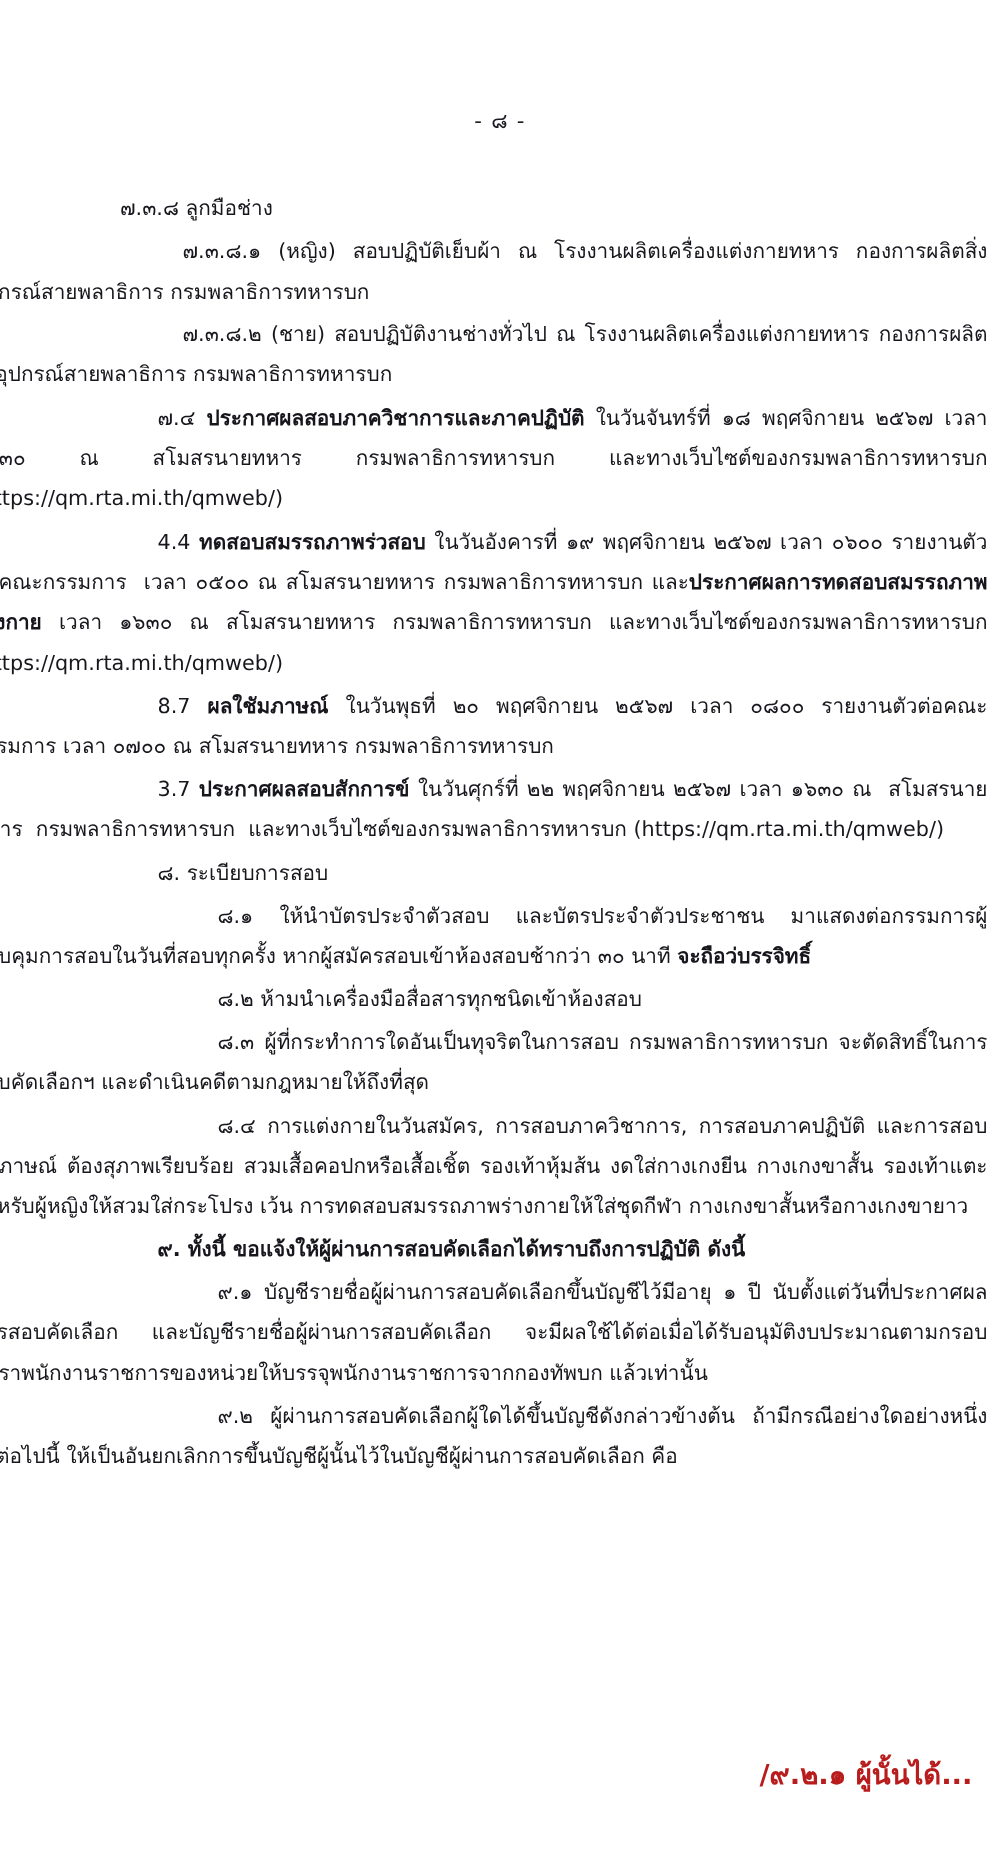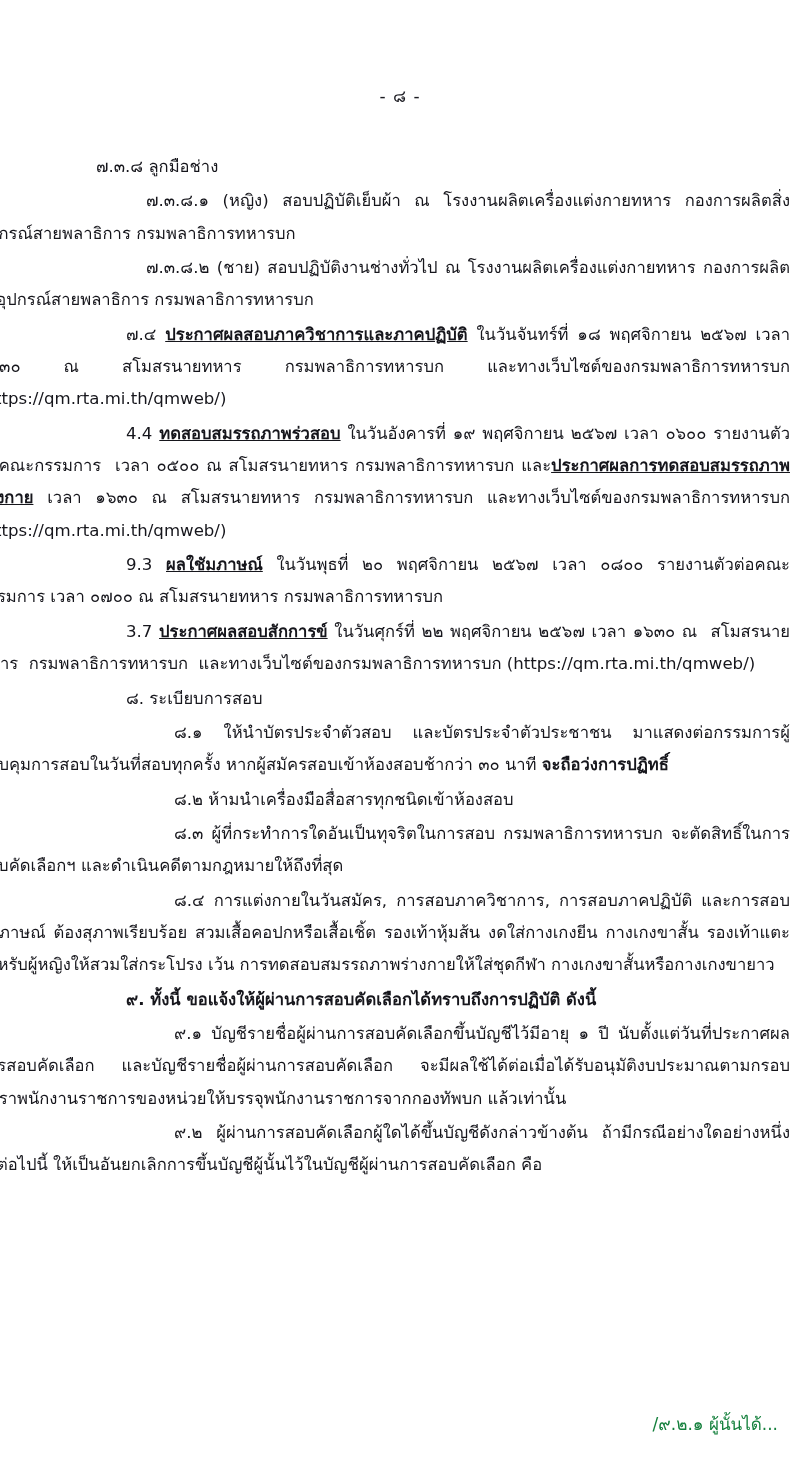--- a/index.html
+++ b/index.html
@@ -47,44 +47,45 @@
     position: relative;
     left: -22px;
     width: 812px;
   }
   .ind-1 { text-indent: 118px; }
   .ind-2 { text-indent: 168px; }
   .ind-3 { text-indent: 148px; }
   .ind-4 { text-indent: 196px; }
   b, .b { font-weight: bold; }
   .u { }
-  .bu { font-weight: bold; text-decoration: underline; }
+  .bu { font-weight: bold; }
   .footer-note {
     position: absolute;
     right: 22px;
     bottom: 128px;
-    font-size: 17px;
-    color: #15803d;
+    font-size: 22px;
+    color: #b91c1c;
+    font-weight: bold;
   }
 </style>
 </head>
 <body>
 
 <div class="page">
   <div class="page-number">- ๘ -</div>
   <div class="body-block clip" id="body-block">
       <p class="para ind-1"><span>๗.๓.๘ ลูกมือช่าง</span></p>
       <p class="para ind-2"><span>๗.๓.๘.๑ (หญิง) สอบปฏิบัติเย็บผ้า ณ โรงงานผลิตเครื่องแต่งกายทหาร กองการผลิตสิ่งอุปกรณ์สายพลาธิการ กรมพลาธิการทหารบก</span></p>
       <p class="para ind-2"><span>๗.๓.๘.๒ (ชาย) สอบปฏิบัติงานช่างทั่วไป ณ โรงงานผลิตเครื่องแต่งกายทหาร กองการผลิตสิ่งอุปกรณ์สายพลาธิการ กรมพลาธิการทหารบก</span></p>
       <p class="para ind-3"><span>๗.๔ </span><span class="bu">ประกาศผลสอบภาควิชาการและภาคปฏิบัติ</span><span> ในวันจันทร์ที่ ๑๘ พฤศจิกายน ๒๕๖๗ เวลา ๑๖๓๐ ณ สโมสรนายทหาร กรมพลาธิการทหารบก และทางเว็บไซต์ของกรมพลาธิการทหารบก (https://qm.rta.mi.th/qmweb/)</span></p>
       <p class="para ind-3"><span>4.4 </span><span class="bu">ทดสอบสมรรถภาพร่วสอบ</span><span> ในวันอังคารที่ ๑๙ พฤศจิกายน ๒๕๖๗ เวลา ๐๖๐๐ รายงานตัวต่อคณะกรรมการ  เวลา ๐๕๐๐ ณ สโมสรนายทหาร กรมพลาธิการทหารบก และ</span><span class="bu">ประกาศผลการทดสอบสมรรถภาพร่างกาย</span><span> เวลา ๑๖๓๐ ณ สโมสรนายทหาร กรมพลาธิการทหารบก และทางเว็บไซต์ของกรมพลาธิการทหารบก (https://qm.rta.mi.th/qmweb/)</span></p>
-      <p class="para ind-3"><span>9.3 </span><span class="bu">ผลใชัมภาษณ์</span><span> ในวันพุธที่ ๒๐ พฤศจิกายน ๒๕๖๗ เวลา ๐๘๐๐ รายงานตัวต่อคณะกรรมการ เวลา ๐๗๐๐ ณ สโมสรนายทหาร กรมพลาธิการทหารบก</span></p>
+      <p class="para ind-3"><span>8.7 </span><span class="bu">ผลใชัมภาษณ์</span><span> ในวันพุธที่ ๒๐ พฤศจิกายน ๒๕๖๗ เวลา ๐๘๐๐ รายงานตัวต่อคณะกรรมการ เวลา ๐๗๐๐ ณ สโมสรนายทหาร กรมพลาธิการทหารบก</span></p>
       <p class="para ind-3"><span>3.7 </span><span class="bu">ประกาศผลสอบสักการข์</span><span> ในวันศุกร์ที่ ๒๒ พฤศจิกายน ๒๕๖๗ เวลา ๑๖๓๐ ณ  สโมสรนายทหาร  กรมพลาธิการทหารบก  และทางเว็บไซต์ของกรมพลาธิการทหารบก (https://qm.rta.mi.th/qmweb/)</span></p>
       <p class="para ind-3"><span class="u">๘. ระเบียบการสอบ</span></p>
-      <p class="para ind-4"><span>๘.๑ ให้นำบัตรประจำตัวสอบ และบัตรประจำตัวประชาชน มาแสดงต่อกรรมการผู้ควบคุมการสอบในวันที่สอบทุกครั้ง หากผู้สมัครสอบเข้าห้องสอบช้ากว่า ๓๐ นาที </span><span class="b">จะถือว่งการปฏิทธิ์</span></p>
+      <p class="para ind-4"><span>๘.๑ ให้นำบัตรประจำตัวสอบ และบัตรประจำตัวประชาชน มาแสดงต่อกรรมการผู้ควบคุมการสอบในวันที่สอบทุกครั้ง หากผู้สมัครสอบเข้าห้องสอบช้ากว่า ๓๐ นาที </span><span class="b">จะถือว่บรรจิทธิ์</span></p>
       <p class="para ind-4"><span>๘.๒ ห้ามนำเครื่องมือสื่อสารทุกชนิดเข้าห้องสอบ</span></p>
       <p class="para ind-4"><span>๘.๓ ผู้ที่กระทำการใดอันเป็นทุจริตในการสอบ กรมพลาธิการทหารบก จะตัดสิทธิ์ในการสอบคัดเลือกฯ และดำเนินคดีตามกฎหมายให้ถึงที่สุด</span></p>
       <p class="para ind-4"><span>๘.๔ การแต่งกายในวันสมัคร, การสอบภาควิชาการ, การสอบภาคปฏิบัติ และการสอบสัมภาษณ์ ต้องสุภาพเรียบร้อย สวมเสื้อคอปกหรือเสื้อเชิ้ต รองเท้าหุ้มส้น งดใส่กางเกงยีน กางเกงขาสั้น รองเท้าแตะ สำหรับผู้หญิงให้สวมใส่กระโปรง เว้น การทดสอบสมรรถภาพร่างกายให้ใส่ชุดกีฬา กางเกงขาสั้นหรือกางเกงขายาว</span></p>
       <p class="para ind-3"><span class="b">๙. ทั้งนี้ ขอแจ้งให้ผู้ผ่านการสอบคัดเลือกได้ทราบถึงการปฏิบัติ ดังนี้</span></p>
       <p class="para ind-4"><span>๙.๑ บัญชีรายชื่อผู้ผ่านการสอบคัดเลือกขึ้นบัญชีไว้มีอายุ ๑ ปี นับตั้งแต่วันที่ประกาศผลการสอบคัดเลือก และบัญชีรายชื่อผู้ผ่านการสอบคัดเลือก จะมีผลใช้ได้ต่อเมื่อได้รับอนุมัติงบประมาณตามกรอบ อัตราพนักงานราชการของหน่วยให้บรรจุพนักงานราชการจากกองทัพบก แล้วเท่านั้น</span></p>
       <p class="para ind-4"><span>๙.๒ ผู้ผ่านการสอบคัดเลือกผู้ใดได้ขึ้นบัญชีดังกล่าวข้างต้น ถ้ามีกรณีอย่างใดอย่างหนึ่งดังต่อไปนี้ ให้เป็นอันยกเลิกการขึ้นบัญชีผู้นั้นไว้ในบัญชีผู้ผ่านการสอบคัดเลือก คือ</span></p>
     </div>
   <div class="footer-note">/๙.๒.๑ ผู้นั้นได้...</div>
 </div>
 

